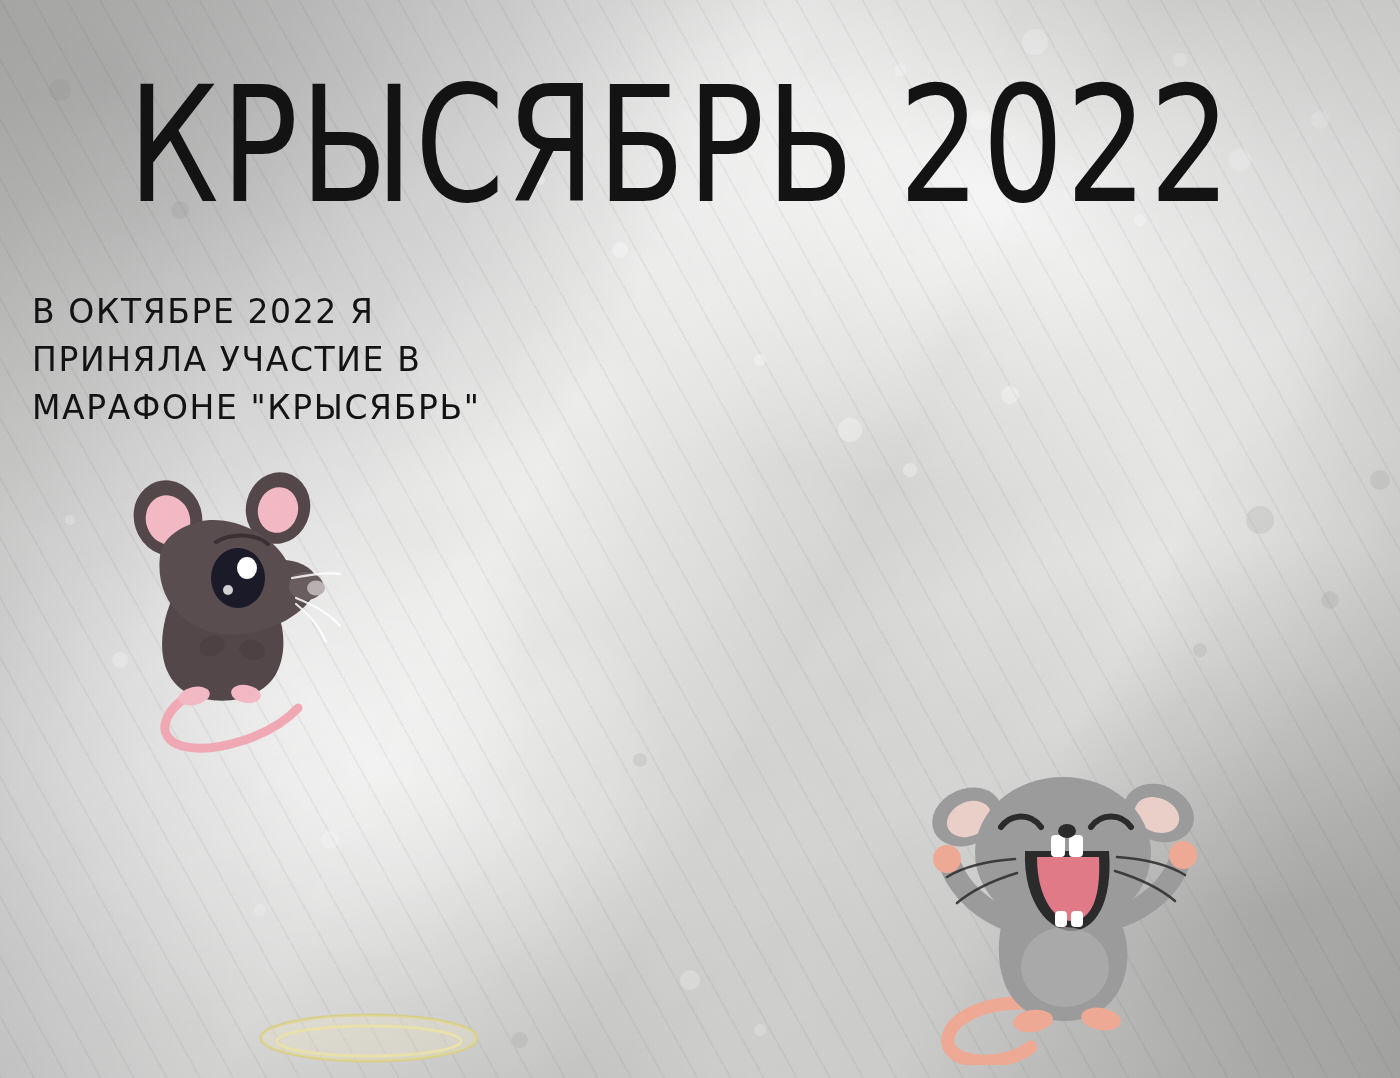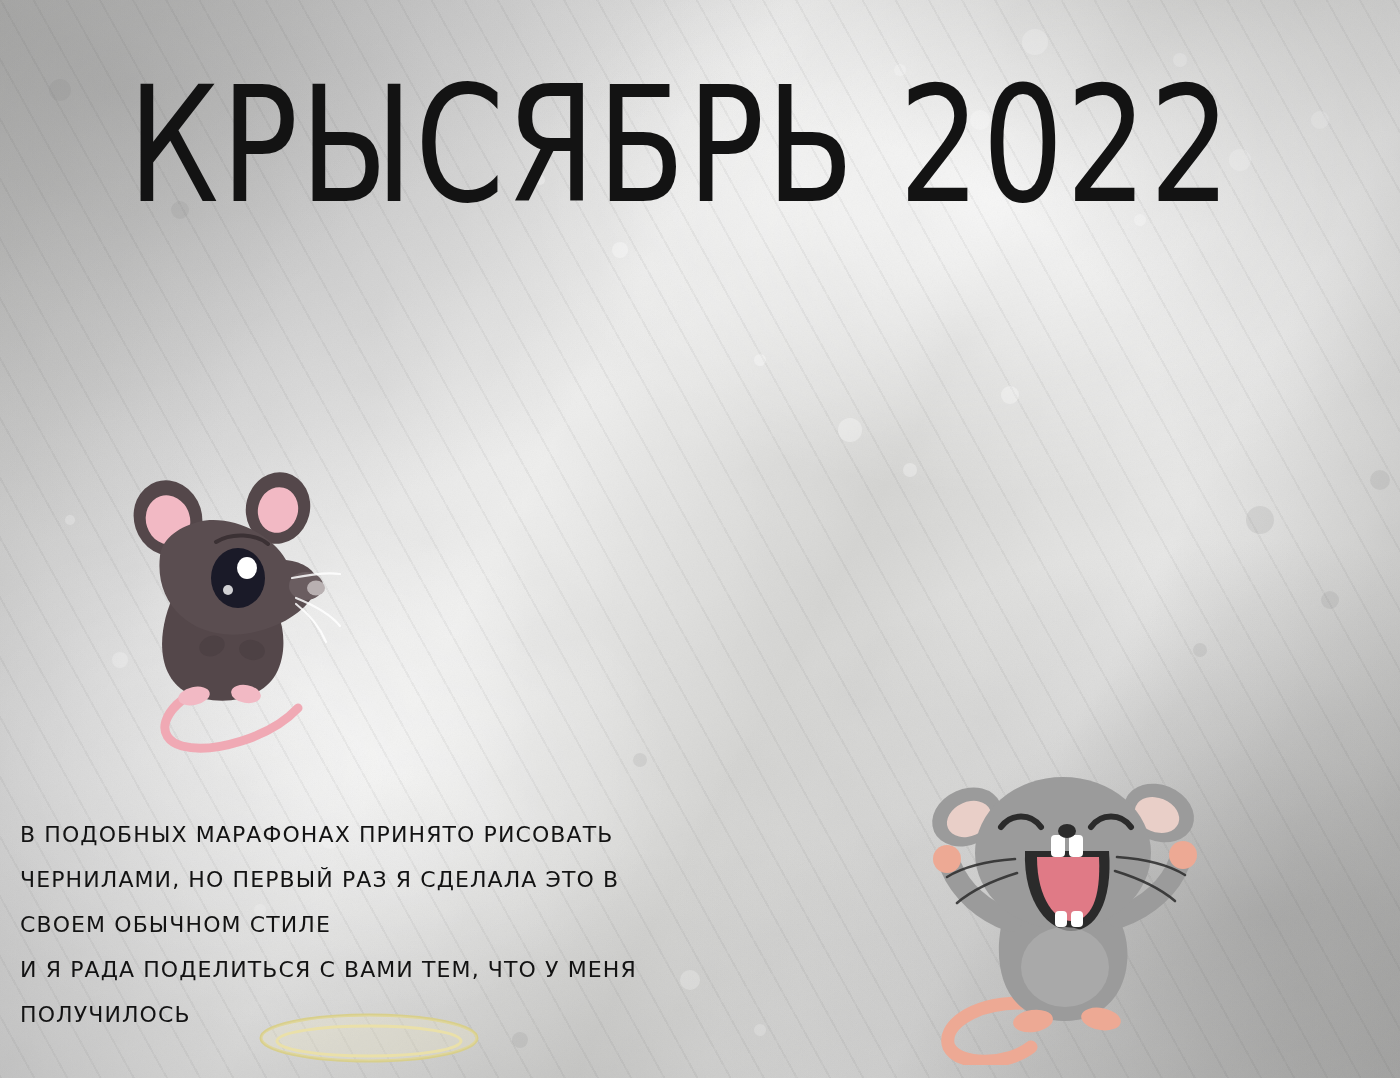--- a/index.html
+++ b/index.html
@@ -189,27 +189,25 @@
         <circle cx="640" cy="760" r="7"></circle>
       <circle cx="520" cy="1040" r="8"></circle>
         <circle cx="1080" cy="1010" r="10"></circle>
     </g>
   </svg>
 
   <div class="bg-vignette"></div>
 
   <div class="title">КРЫСЯБРЬ 2022</div>
 
-
-
-  <div class="para para-marathon">В ПОДОБНЫХ МАРАФОНАХ ПРИНЯТО РИСОВАТЬ
-ЧЕРНИЛАМИ, НО ПЕРВЫЙ РАЗ Я СДЕЛАЛА ЭТО В
-СВОЕМ ОБЫЧНОМ СТИЛЕ
-И Я РАДА ПОДЕЛИТЬСЯ С ВАМИ ТЕМ, ЧТО У МЕНЯ
-ПОЛУЧИЛОСЬ</div>
+  <div class="para para-intro">В ОКТЯБРЕ 2022 Я
+ПРИНЯЛА УЧАСТИЕ В
+МАРАФОНЕ "КРЫСЯБРЬ"</div>
+
+
 
   <svg class="mouse-dark" viewBox="0 0 230 285">
 
     <path d="M82 218 C 40 238, 34 268, 62 276 C 92 284, 150 268, 178 238" fill="none" stroke="#f0a9b4" stroke-width="9" stroke-linecap="round"></path>
 
     <ellipse cx="48" cy="48" rx="34" ry="38" fill="#54474a" transform="rotate(-18 48 48)"></ellipse>
     <ellipse cx="48" cy="50" rx="22" ry="25" fill="#f2b9c4" transform="rotate(-18 48 50)"></ellipse>
     <ellipse cx="158" cy="38" rx="32" ry="36" fill="#54474a" transform="rotate(14 158 38)"></ellipse>
     <ellipse cx="158" cy="40" rx="20" ry="23" fill="#f2b9c4" transform="rotate(14 158 40)"></ellipse>
 

